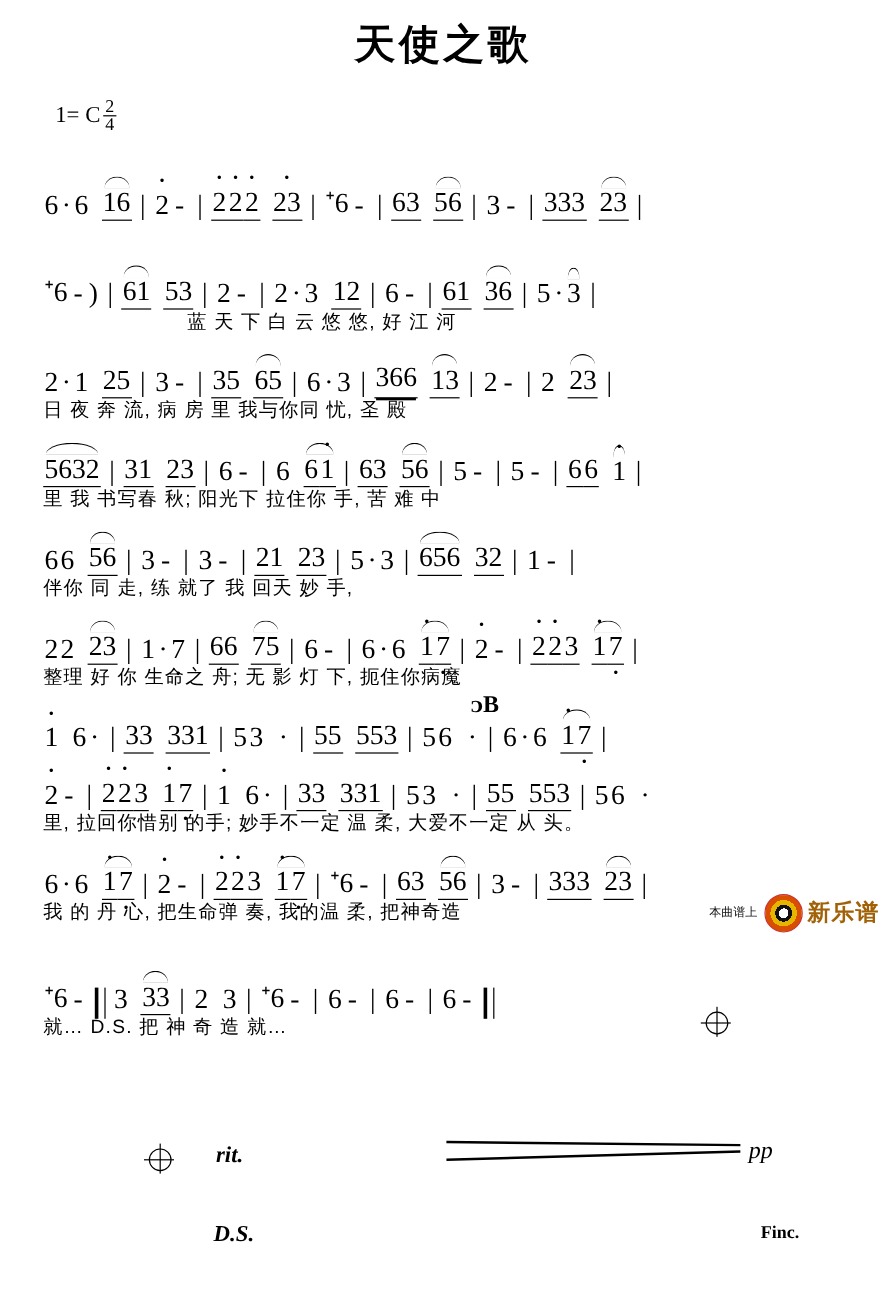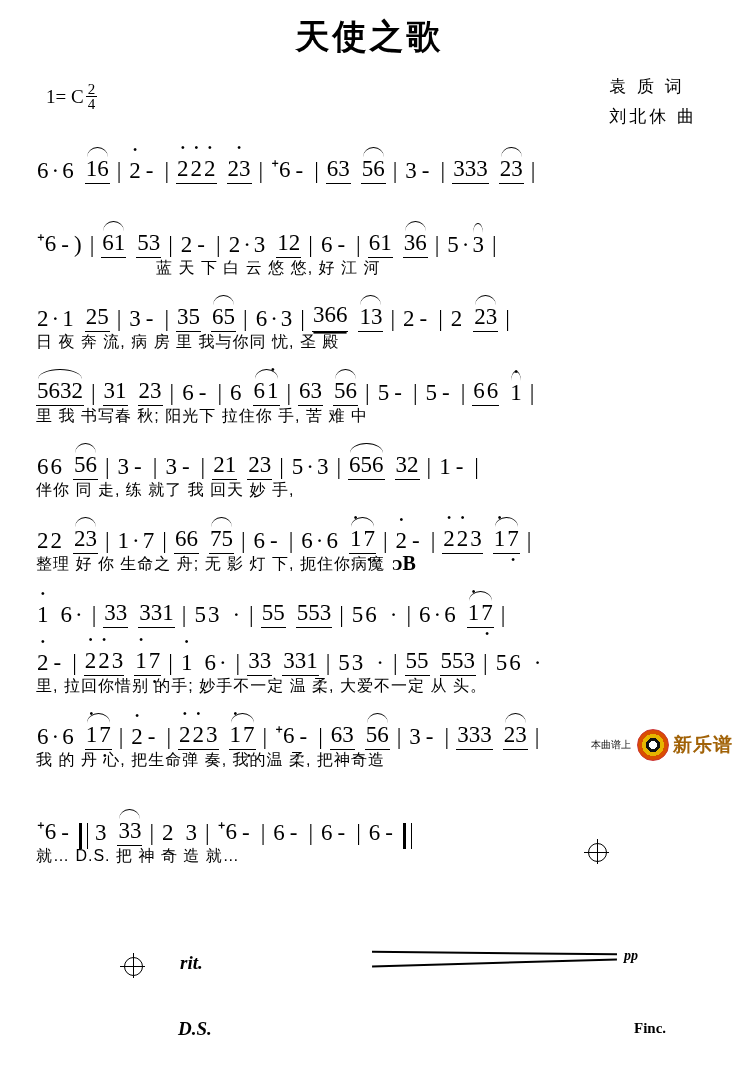--- a/index.html
+++ b/index.html
@@ -133,21 +133,21 @@
     position: absolute;
     font-family: "Liberation Serif", serif;
     font-style: italic;
     font-weight: bold;
     font-size: 19px;
     margin-left: 20px;
   }
   .footer {
     position: absolute;
     right: 6px;
-    bottom: 20px;
+    bottom: 4px;
     display: flex;
     align-items: center;
     gap: 6px;
   }
   .footer .tiny {
     font-family: "Liberation Sans", sans-serif;
     font-size: 10px;
     line-height: 12px;
     text-align: right;
     color: #111;
@@ -186,22 +186,22 @@
     top: 3px;
   }
   .rit {
     font-style: italic;
     font-weight: bold;
     font-family: "Liberation Serif", serif;
     font-size: 19px;
   }
   .pp {
     font-style: italic;
-    font-weight: bold;
-    font-size: 14px;
+    font-weight: normal;
+    font-size: 20px;
   }
   .hairpin {
     position: absolute;
     left: 372px;
     top: 952px;
     width: 245px;
     height: 14px;
   }
   .hairpin::before {
     content: "";
@@ -234,24 +234,20 @@
     font-weight: bold;
   }
 </style>
 </head>
 <body>
 
 <div class="sheet">
 
   <div class="title">天使之歌</div>
 
-  <div class="credits">
-    <div>袁  质 词</div>
-    <div>刘北休 曲</div>
-  </div>
 
   <div class="keysig">
     <span>1= C</span>
     <span class="meter">
       <span class="num">2</span>
       <span class="den">4</span>
     </span>
   </div>
 
   <div class="systems">
@@ -593,21 +589,21 @@
         <span class="bar">|</span>
         <span class="n">6</span>
           <span class="dash">-</span>
         <span class="repeat-bar"></span>
       </div>
       <div class="lyric-row">就…  D.S. 把 神 奇 造   就…</div>
     </div>
 
   </div>
 
-  <div class="segno" style="left:392px; top:552px;">ᴐB</div>
+  <div class="segno" style="left:392px; top:576px;">ᴐB</div>
   <div class="coda" style="left:588px; top:843px;"></div>
   <div class="coda" style="left:124px; top:957px;"></div>
   <div class="mark rit" style="left:160px; top:952px;">rit.</div>
   <div class="mark" style="left:158px; top:1018px;">D.S.</div>
   <div class="hairpin"></div>
   <div class="mark pp" style="left:604px; top:948px; font-style:italic;">pp</div>
   <div class="fine" style="left:634px; top:1020px;">Finc.</div>
 
   <div class="footer">
     <div class="tiny">本曲谱上</div>

